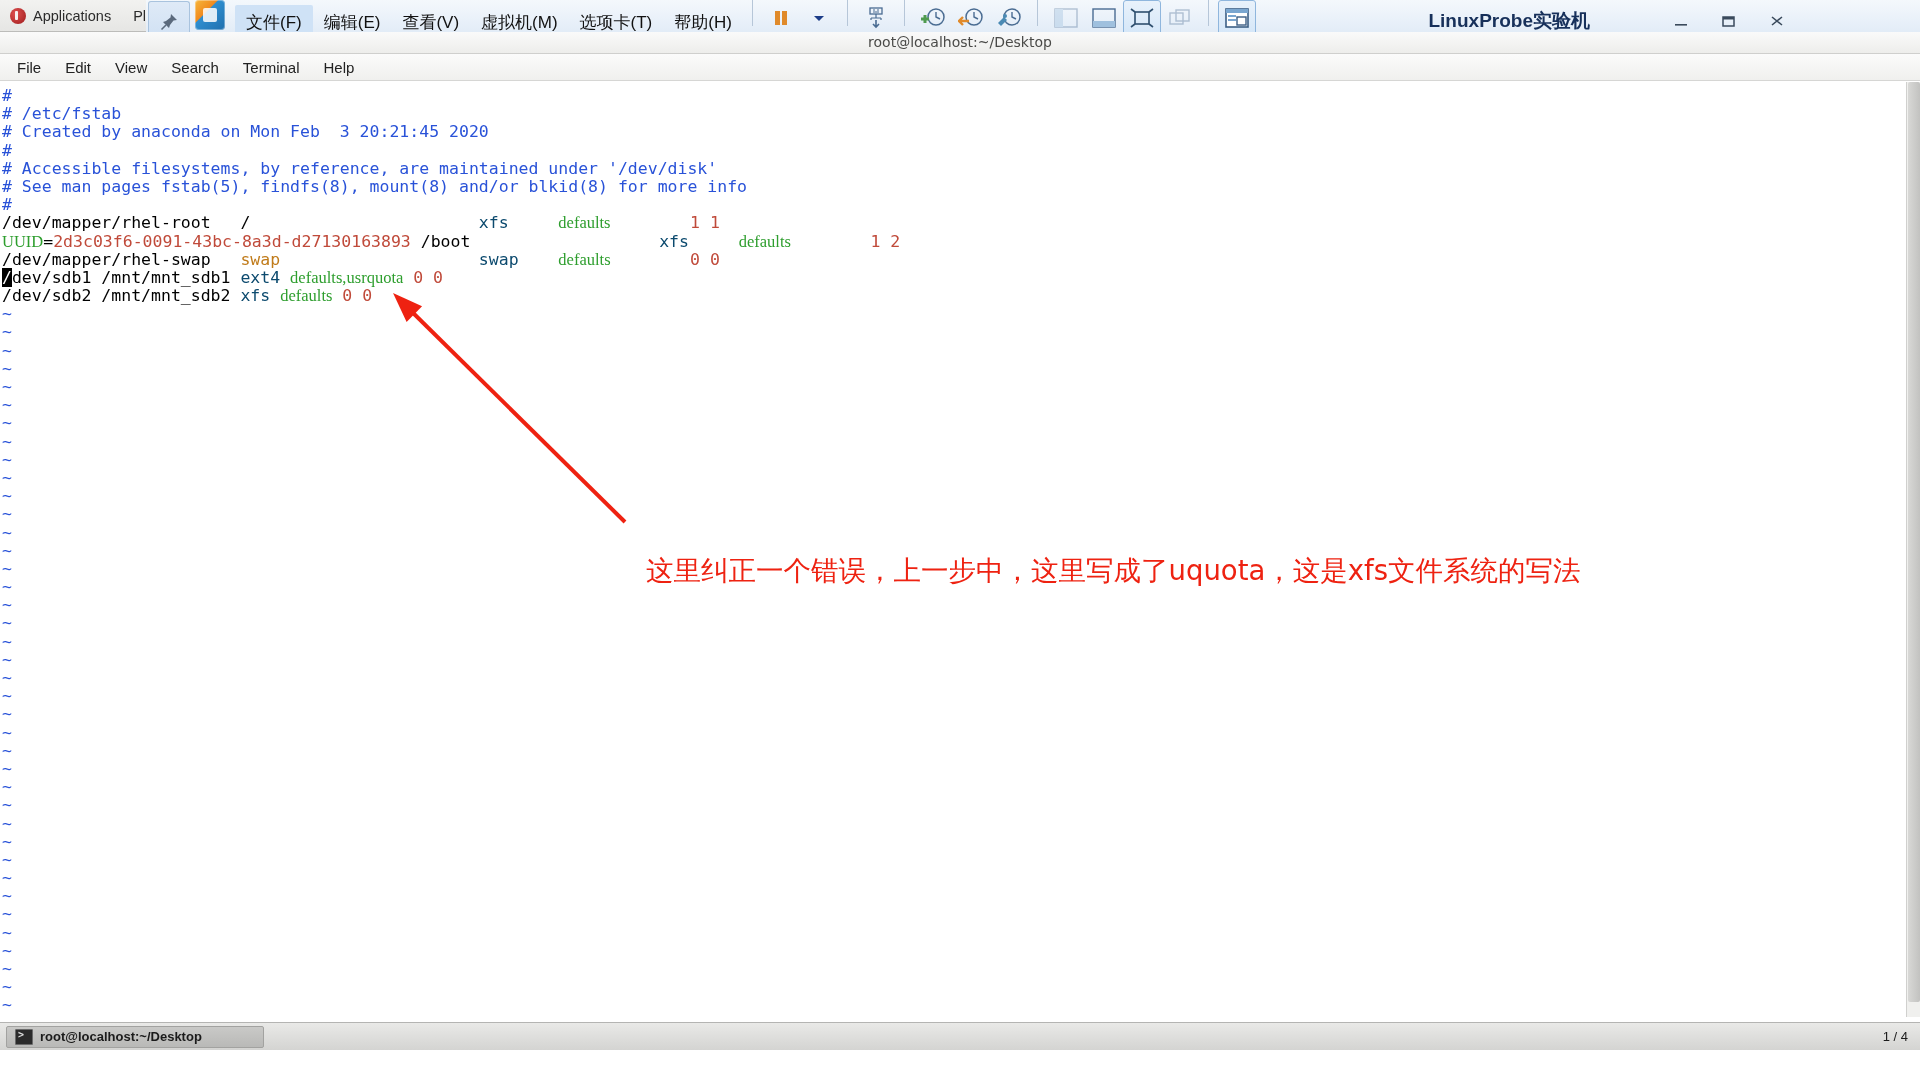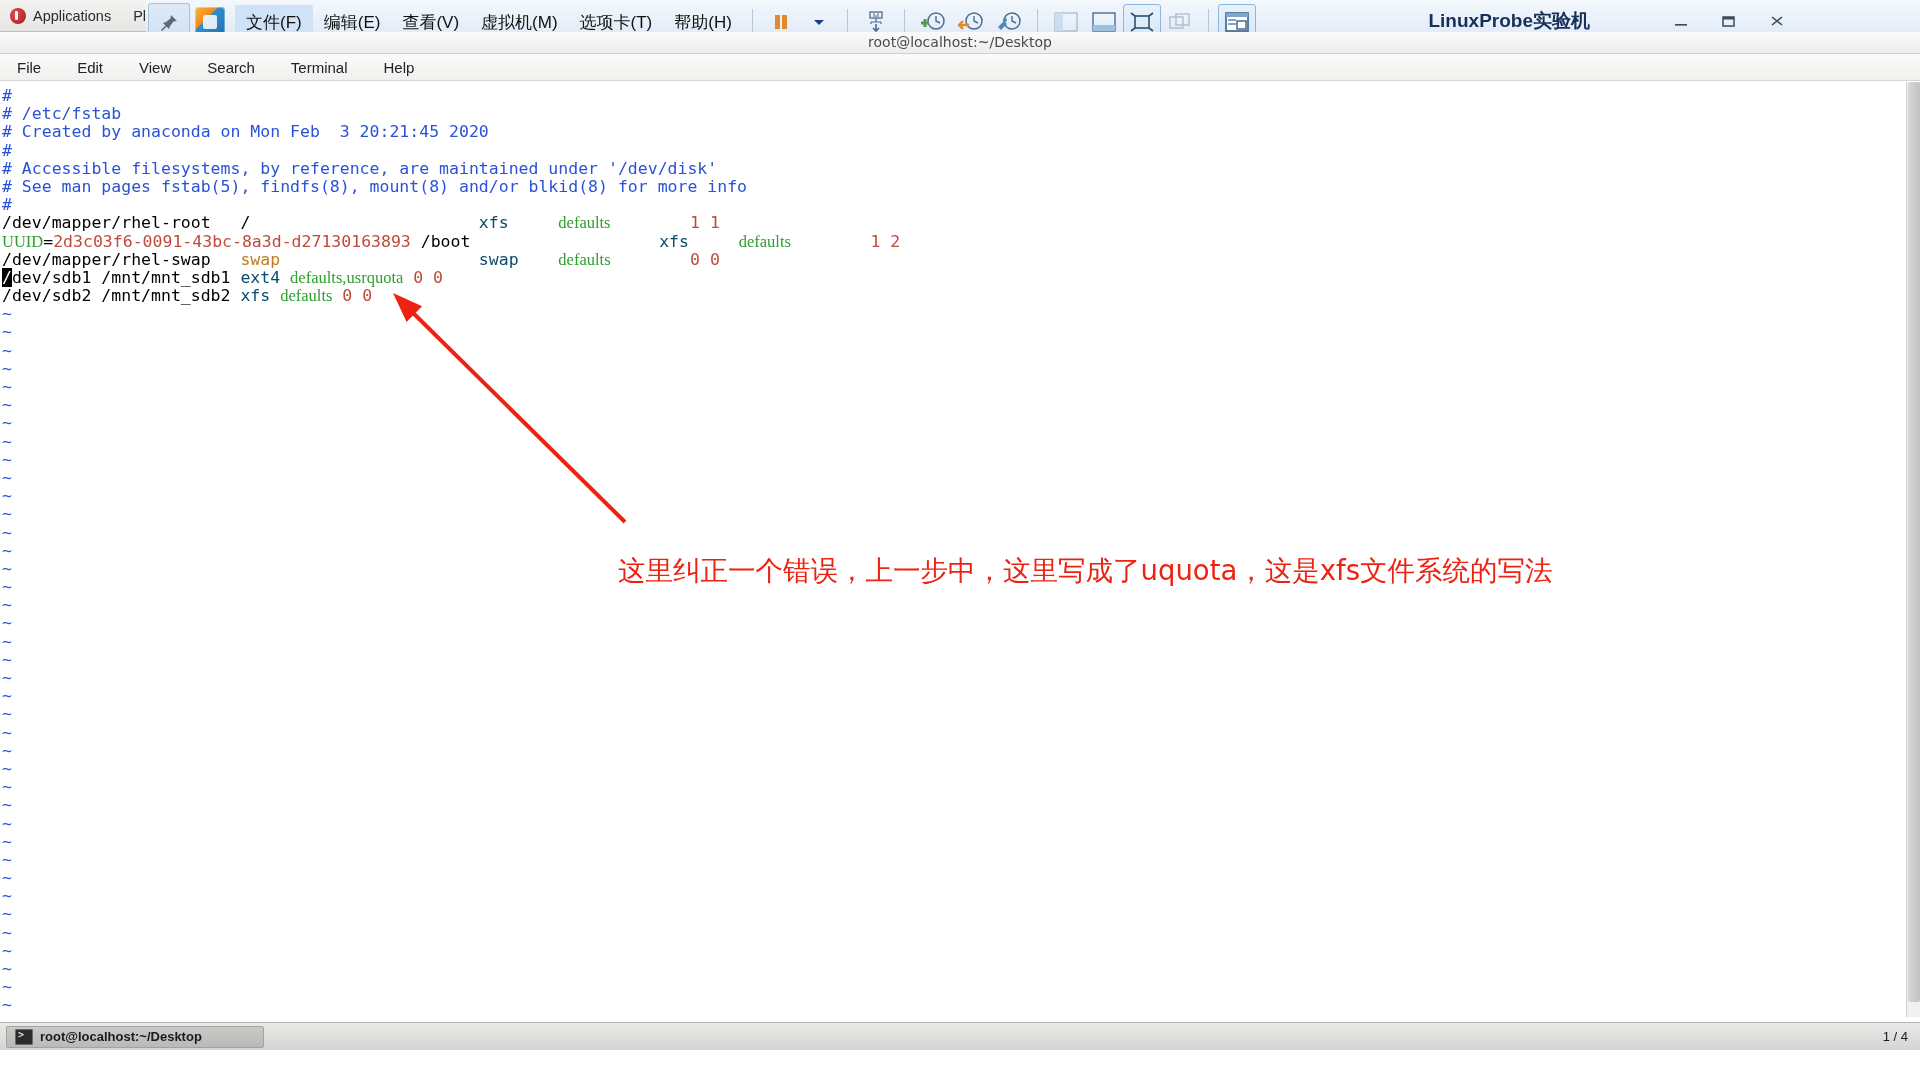--- a/index.html
+++ b/index.html
@@ -32,21 +32,21 @@
     background:#f7f0f0;border-radius:1px;
   }
   .gnome-places{
     margin-left:22px;font-size:14.5px;color:#2b2b2b;
   }
 
   
   .vm-menu{
     position:absolute;left:146px;top:0;width:1774px;height:44px;
     background:linear-gradient(to bottom,#f4f8fc 0%,#e8f0f9 50%,#dbe7f4 100%);
-    display:flex;align-items:center;
+    display:flex;
     box-sizing:border-box;
   }
   .vm-tabicon{
     width:42px;height:40px;margin-left:2px;margin-top:1px;
     background:linear-gradient(to bottom,#dfeaf7,#cfe0f3);
     border:1px solid #a9c3de;border-bottom:none;border-radius:3px 3px 0 0;
     display:flex;align-items:center;justify-content:center;
     box-sizing:border-box;
   }
   .vm-tabicon svg{display:block;}
@@ -113,21 +113,21 @@
     position:relative;height:22px;width:100%;
     background:linear-gradient(to bottom,#fafafa,#ededeb);
     border-bottom:1px solid #cfcfcd;
     box-sizing:border-box;
   }
   .term-titlebar .t{
     position:absolute;left:0;right:0;top:2px;text-align:center;
     font-size:14px;color:#4a4a48;font-family:"DejaVu Sans",sans-serif;
   }
   .term-menubar{
-    height:27px;display:flex;align-items:center;padding-left:7px;gap:16px;
+    height:27px;display:flex;align-items:center;padding-left:7px;gap:4px;
     background:linear-gradient(to bottom,#fbfbfb,#f0f0ee);
     border-bottom:1px solid #d6d6d4;
     box-sizing:border-box;
   }
   .term-menubar .mi{
     font-size:15px;color:#222;padding:4px 10px;border-radius:2px;white-space:nowrap;
   }
 
   
   .vim{
@@ -194,21 +194,21 @@
     background:#f0f0ee;border-left:1px solid #d0d0ce;box-sizing:border-box;
   }
   .term-scroll .thumb{
     position:absolute;left:1px;top:0;width:12px;height:920px;
     background:linear-gradient(to right,#d8d8d6,#c2c2c0);border-radius:2px;
   }
 
   
   .anno-svg{position:absolute;left:0;top:0;width:1920px;height:1080px;pointer-events:none;}
   .anno-text{
-    position:absolute;left:618px;top:548px;width:1268px;
+    position:absolute;left:646px;top:548px;width:1268px;
     color:#ee2211;
     font-family:"DejaVu Sans","Liberation Sans",sans-serif;
     font-size:27.5px;line-height:45px;font-weight:400;
     white-space:nowrap;
   }
   .anno-text div{white-space:nowrap;}
 </style>
 </head>
 <body>
 

